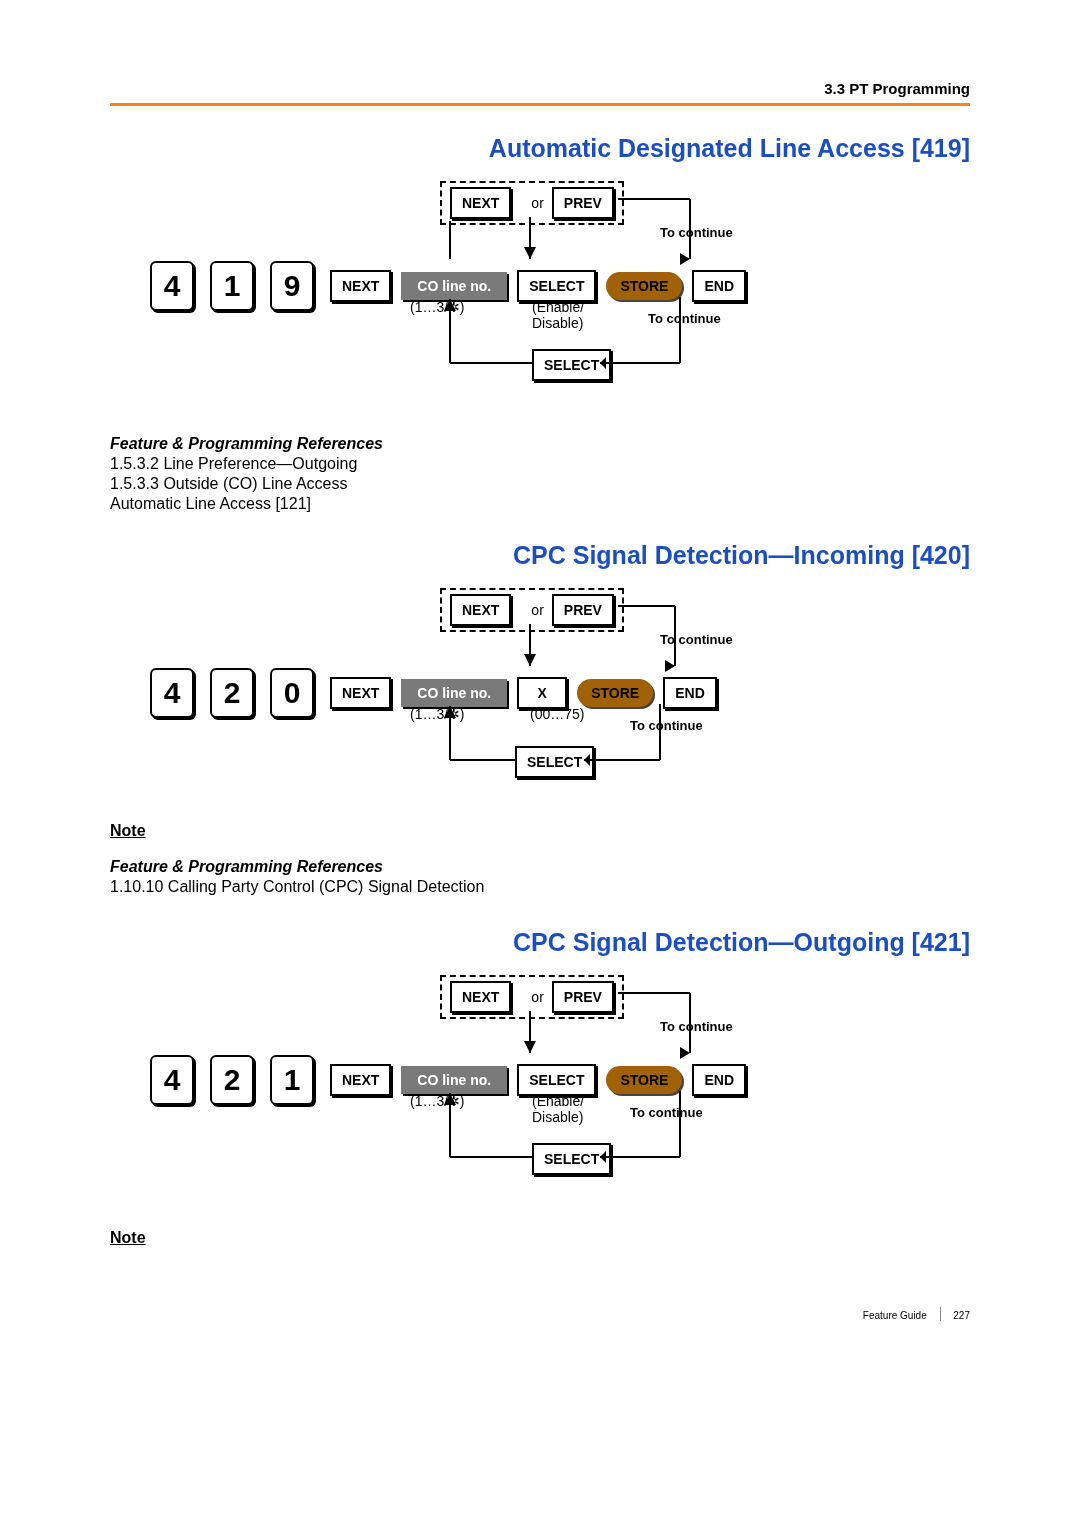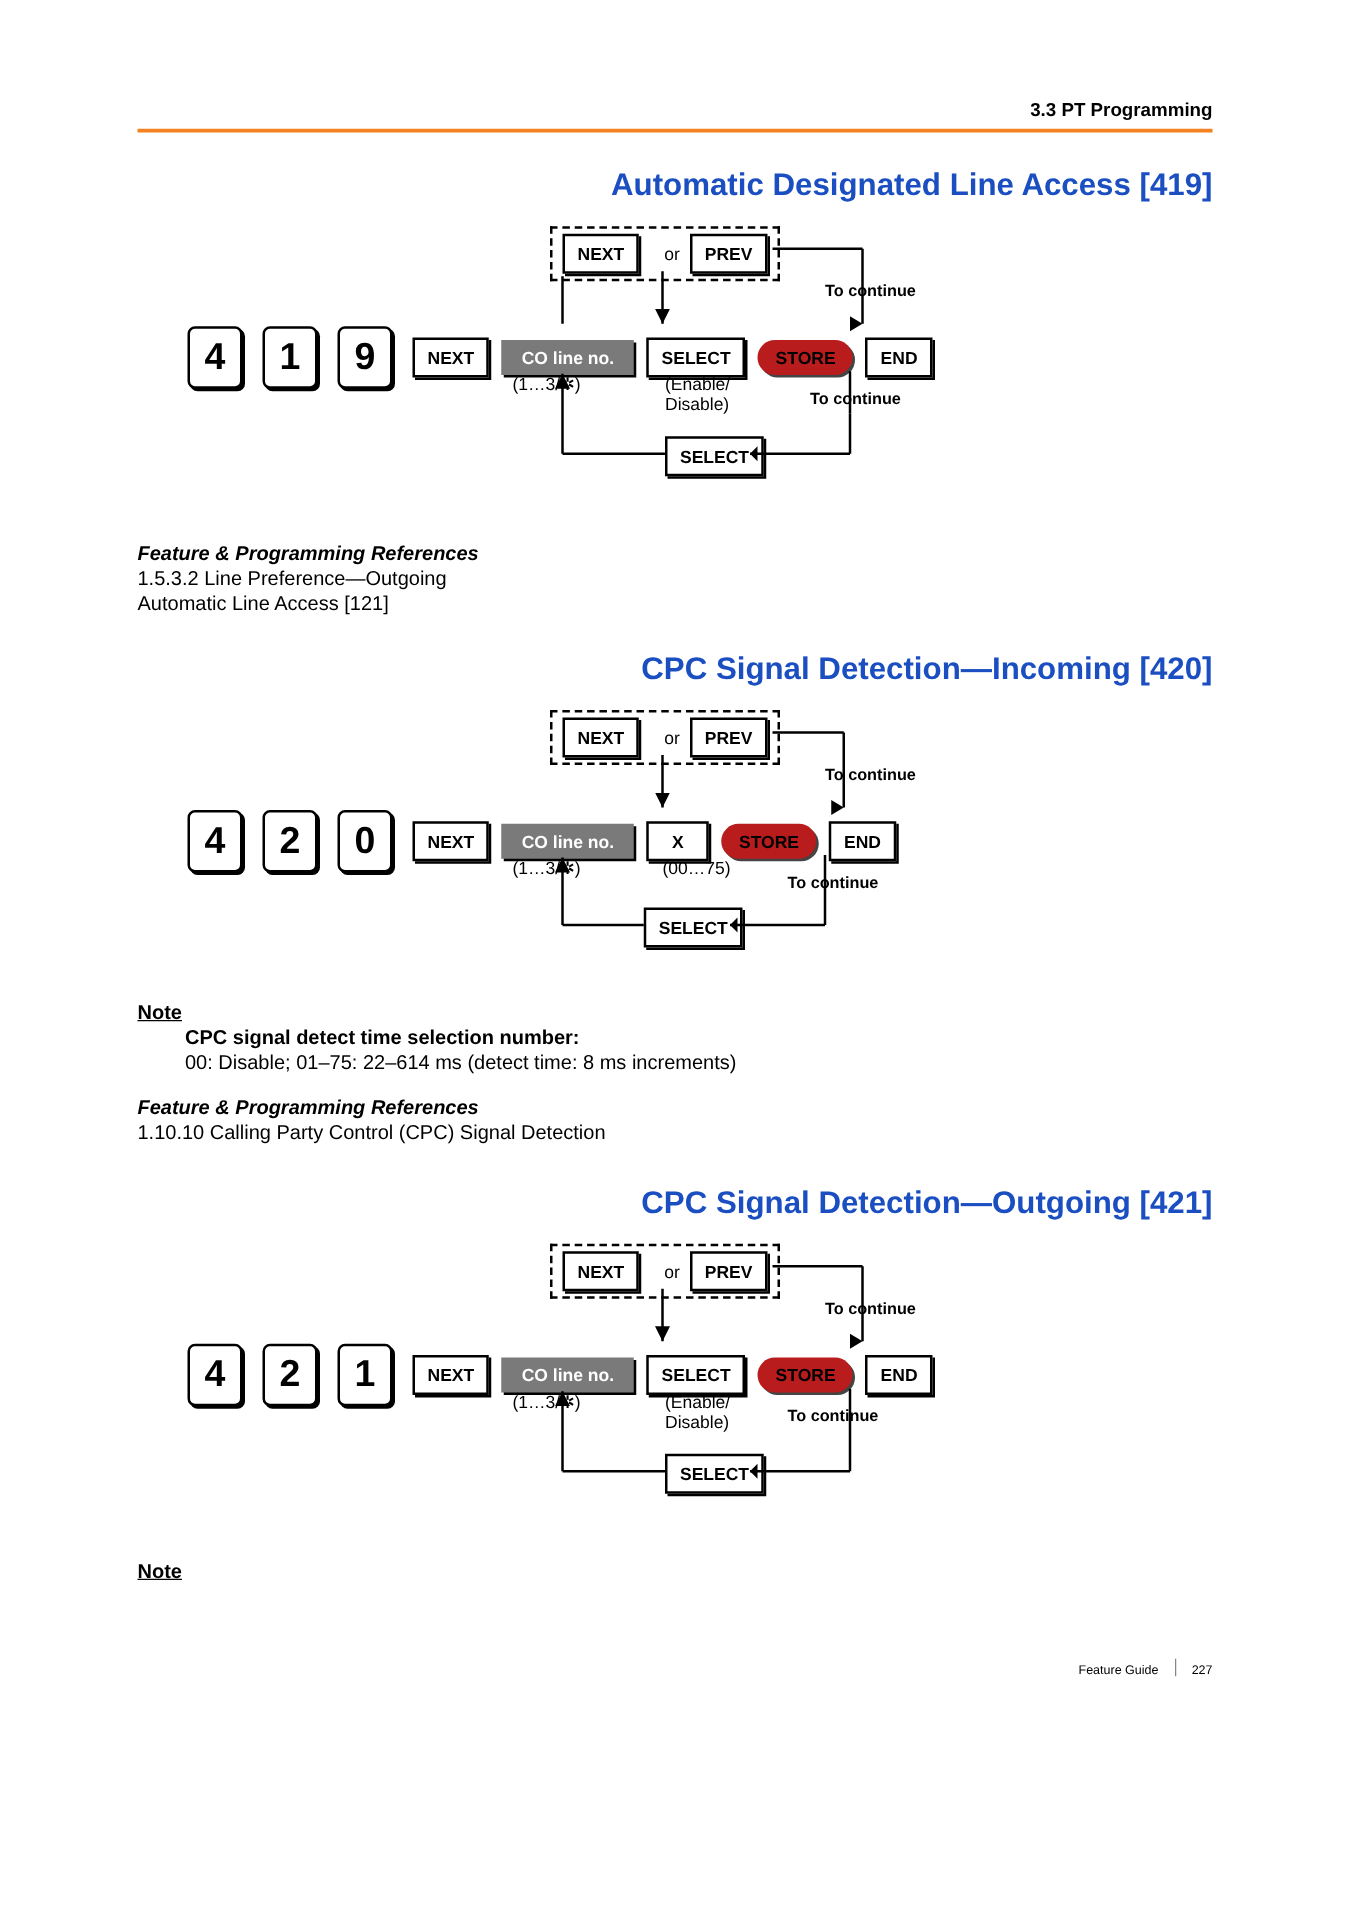--- a/index.html
+++ b/index.html
@@ -68,21 +68,21 @@
     color: #fff;
     font-size: 14px;
     font-weight: bold;
     padding: 6px 16px;
     box-shadow: 2px 2px 0 #000;
   }
   .oval {
     display: inline-flex;
     align-items: center;
     justify-content: center;
-    background: #b91c1c;
+    background: #a16207;
     font-size: 14px;
     font-weight: bold;
     padding: 6px 14px;
     border-radius: 14px;
     box-shadow: 2px 2px 0 #444;
   }
   .sub-text { font-size: 14px; }
   .small-bold { font-size: 13px; font-weight: bold; }
   .para-head { font-weight: bold; font-size: 16px; margin: 6px 0 2px 0; font-style: italic; }
   .para { font-size: 16px; margin: 2px 0; }
@@ -153,20 +153,21 @@
 
       <line x1="382" y1="182" x2="300" y2="182" stroke="#000" stroke-width="2"></line>
       <line x1="300" y1="182" x2="300" y2="118" stroke="#000" stroke-width="2" marker-end="url(#arr)"></line>
 
       <line x1="300" y1="78" x2="300" y2="40" stroke="#000" stroke-width="2"></line>
     </svg>
   </div>
 
   <div class="para-head">Feature &amp; Programming References</div>
   <div class="para">1.5.3.2 Line Preference—Outgoing</div>
+  <div class="para">1.5.3.3 Outside (CO) Line Access</div>
   <div class="para">Automatic Line Access [121]</div>
 
   <div class="section-title" style="margin-top:28px;">CPC Signal Detection—Incoming [420]</div>
   <div class="diagram" style="height:210px;">
     <div class="pos dash-group" style="left:290px; top:0;">
       <span class="btn-box">NEXT</span>
       <span class="or-text">or</span>
       <span class="btn-box">PREV</span>
     </div>
     <div class="pos small-bold" style="left:510px; top:44px;">To continue</div>
@@ -193,24 +194,20 @@
       <polyline points="525,78 515,72 515,84" fill="#000"></polyline>
       <line x1="510" y1="116" x2="510" y2="172" stroke="#000" stroke-width="2"></line>
       <line x1="510" y1="172" x2="434" y2="172" stroke="#000" stroke-width="2"></line>
       <polyline points="434,172 440,166 440,178" fill="#000"></polyline>
       <line x1="365" y1="172" x2="300" y2="172" stroke="#000" stroke-width="2"></line>
       <line x1="300" y1="172" x2="300" y2="118" stroke="#000" stroke-width="2" marker-end="url(#arr)"></line>
     </svg>
   </div>
 
   <div class="note-head">Note</div>
-  <div class="note-body">
-    <div class="para" style="font-weight:bold;">CPC signal detect time selection number:</div>
-    <div class="para">00: Disable; 01–75: 22–614 ms (detect time: 8 ms increments)</div>
-  </div>
   <div class="para-head" style="margin-top:18px;">Feature &amp; Programming References</div>
   <div class="para">1.10.10 Calling Party Control (CPC) Signal Detection</div>
 
   <div class="section-title" style="margin-top:32px;">CPC Signal Detection—Outgoing [421]</div>
   <div class="diagram" style="height:230px;">
     <div class="pos dash-group" style="left:290px; top:0;">
       <span class="btn-box">NEXT</span>
       <span class="or-text">or</span>
       <span class="btn-box">PREV</span>
     </div>

